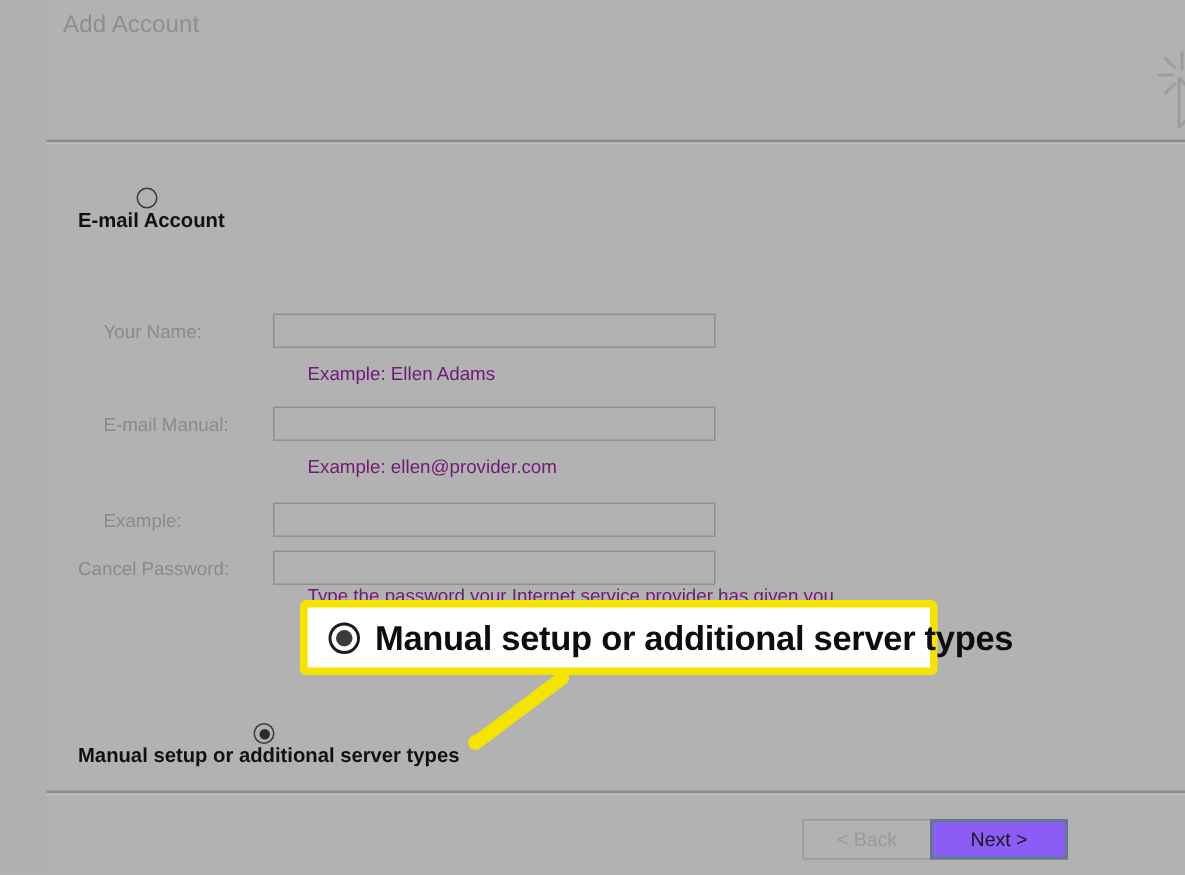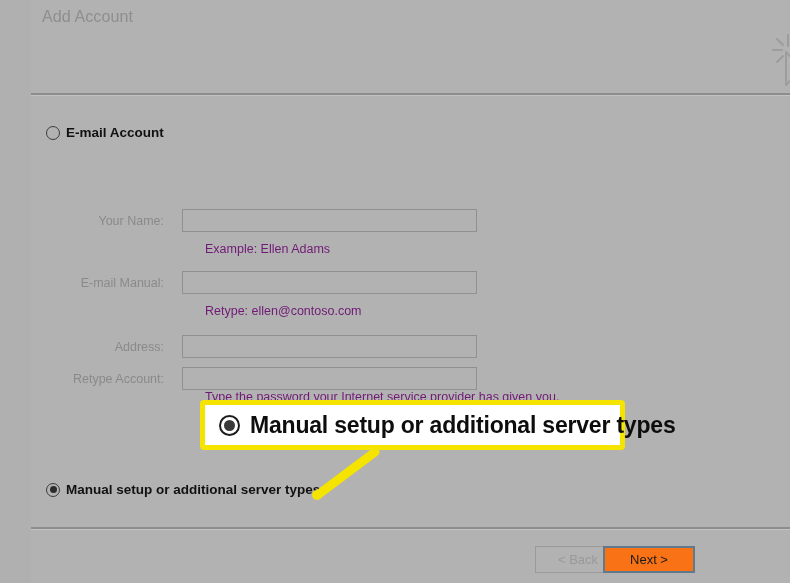--- a/index.html
+++ b/index.html
@@ -105,20 +105,21 @@
     position: absolute;
     left: 0; top: 96px;
     width: 790px;
     height: 431px;
   }
 
   .radio-row {
     position: absolute;
     display: flex;
     align-items: center;
+    flex-direction: column;
   }
   .radio-email { left: 15px; top: 29px; }
   .radio-manual { left: 15px; top: 386px; }
 
   .radio-mark {
     width: 14px;
     height: 14px;
     border-radius: 50%;
     border: 1.4px solid #3c3c3c;
     background: #b2b2b2;
@@ -142,21 +143,20 @@
     color: #111;
     white-space: nowrap;
   }
 
   
   .field-label {
     position: absolute;
     font-size: 12.5px;
     color: #8a8a8a;
     white-space: nowrap;
-    text-align: right;
   }
   .field-input {
     position: absolute;
     background: #b2b2b2;
     border: 1px solid #909090;
     box-sizing: border-box;
     height: 23px;
     width: 295px;
     left: 151px;
   }
@@ -276,24 +276,24 @@
     padding: 0;
   }
   .btn-back {
     left: 504px;
     width: 86px;
     color: #999999;
     border-color: #9a9a9a;
     cursor: default;
   }
   .btn-next {
-    left: 572px;
+    left: 589px;
     width: 92px;
     border: 2px solid #5f7a8c;
-    background: #f97316;
+    background: #8b5cf6;
   }
   .btn-cancel {
     left: 690px;
     width: 87px;
   }
 
   .edge-right {
     position: absolute;
     right: 0;
     top: 0;
@@ -342,26 +342,26 @@
       <span class="radio-mark"></span>
       <span class="radio-label">E-mail Account</span>
     </div>
 
     <div class="field-label lbl-name">Your Name:</div>
     <input class="field-input inp-name" type="text" disabled="" value="" style="">
     <div class="field-hint hint-name">Example: Ellen Adams</div>
 
     <div class="field-label lbl-email">E-mail Manual:</div>
     <input class="field-input inp-email" type="text" disabled="" value="" style="">
-    <div class="field-hint hint-email">Retype: ellen@contoso.com</div>
-
-    <div class="field-label lbl-pass">Address:</div>
+    <div class="field-hint hint-email">Example: ellen@provider.com</div>
+
+    <div class="field-label lbl-pass">Example:</div>
     <input class="field-input inp-pass" type="password" disabled="" value="" style="">
 
-    <div class="field-label lbl-retype">Retype Account:</div>
+    <div class="field-label lbl-retype">Cancel Password:</div>
     <input class="field-input inp-retype" type="password" disabled="" value="" style="">
 
     <div class="field-hint hint-pass">Type the password your Internet service provider has given you.</div>
 
     <div class="radio-row radio-manual">
       <span class="radio-mark checked"></span>
       <span class="radio-label">Manual setup or additional server types</span>
     </div>
 
   </div>

